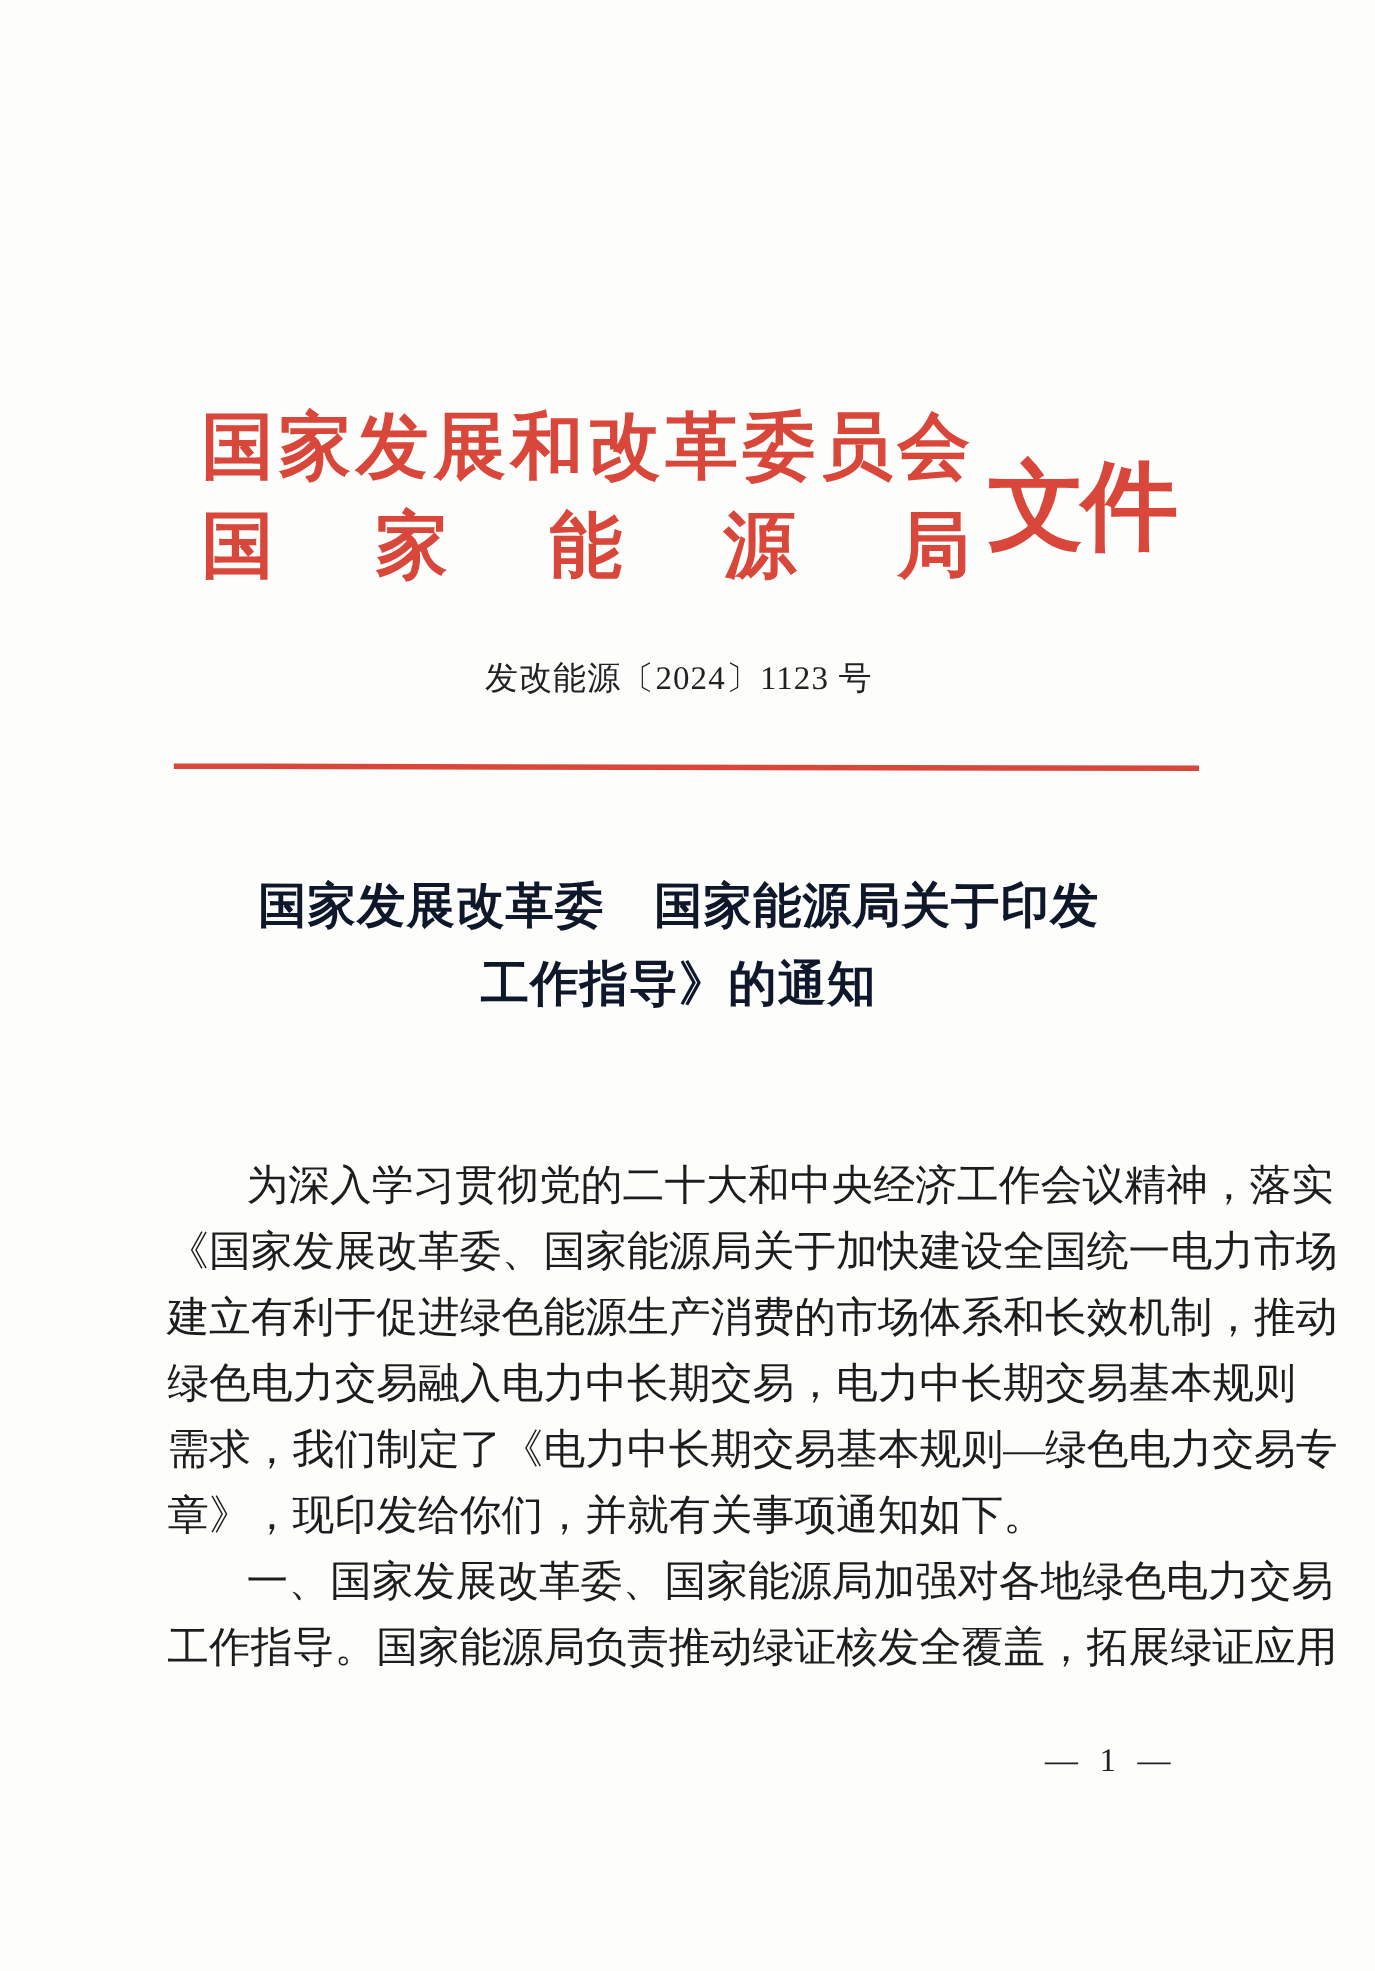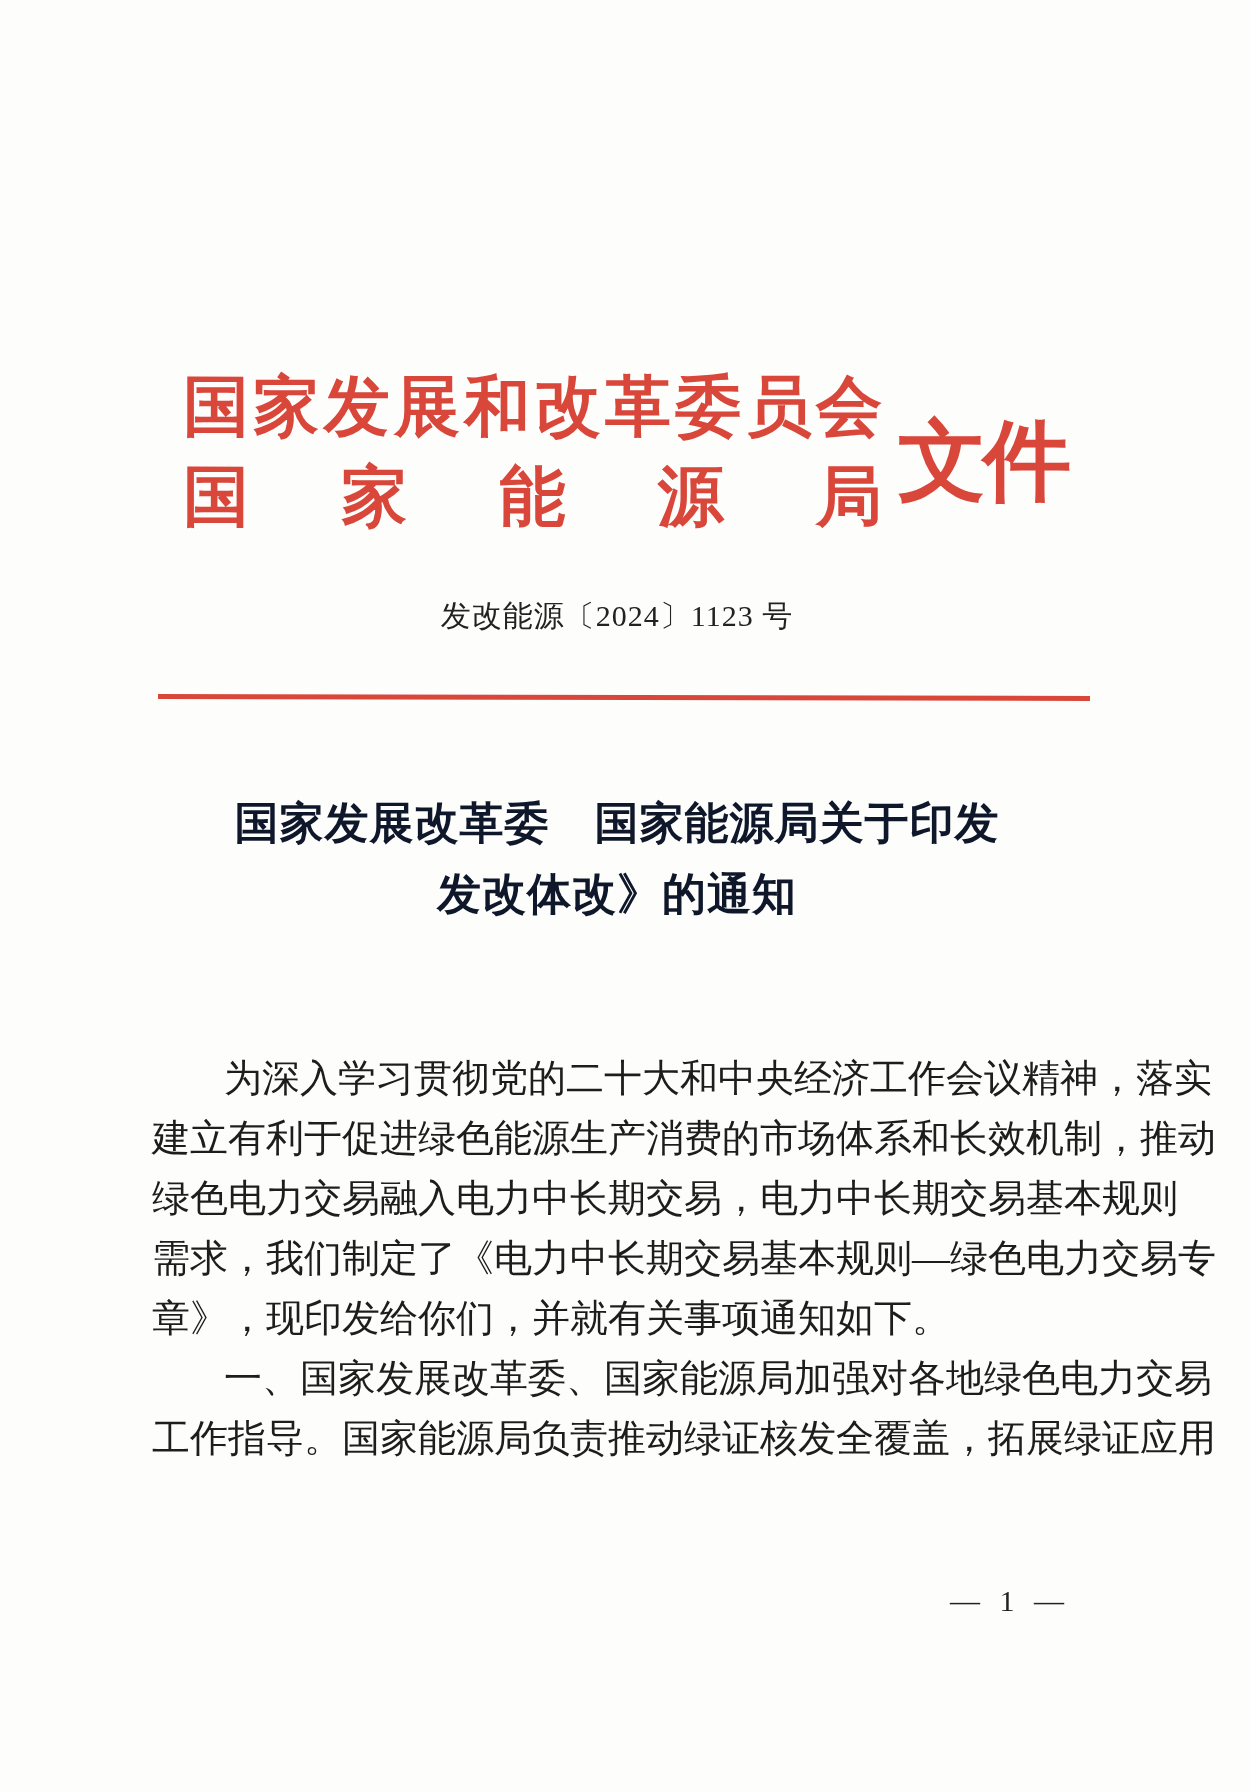--- a/index.html
+++ b/index.html
@@ -105,25 +105,26 @@
     </div>
 
   <div class="doc-type">文件</div>
 
   <div class="doc-number">发改能源〔2024〕1123 号</div>
 
   <div class="red-divider"></div>
 
   <h1 class="title">
     <div>国家发展改革委　国家能源局关于印发</div>
-    <div>发改体改》的通知</div>
+    <div>工作指导》的通知</div>
   </h1>
 
   <div class="body-text">
     <div class="line indent">为深入学习贯彻党的二十大和中央经济工作会议精神，落实</div>
+    <div class="line">《国家发展改革委、国家能源局关于加快建设全国统一电力市场</div>
     <div class="line">建立有利于促进绿色能源生产消费的市场体系和长效机制，推动</div>
     <div class="line">绿色电力交易融入电力中长期交易，电力中长期交易基本规则</div>
     <div class="line">需求，我们制定了《电力中长期交易基本规则—绿色电力交易专</div>
     <div class="line para-end">章》，现印发给你们，并就有关事项通知如下。</div>
     <div class="line indent">一、国家发展改革委、国家能源局加强对各地绿色电力交易</div>
     <div class="line">工作指导。国家能源局负责推动绿证核发全覆盖，拓展绿证应用</div>
   </div>
 
   <div class="page-number">— 1 —</div>
 

